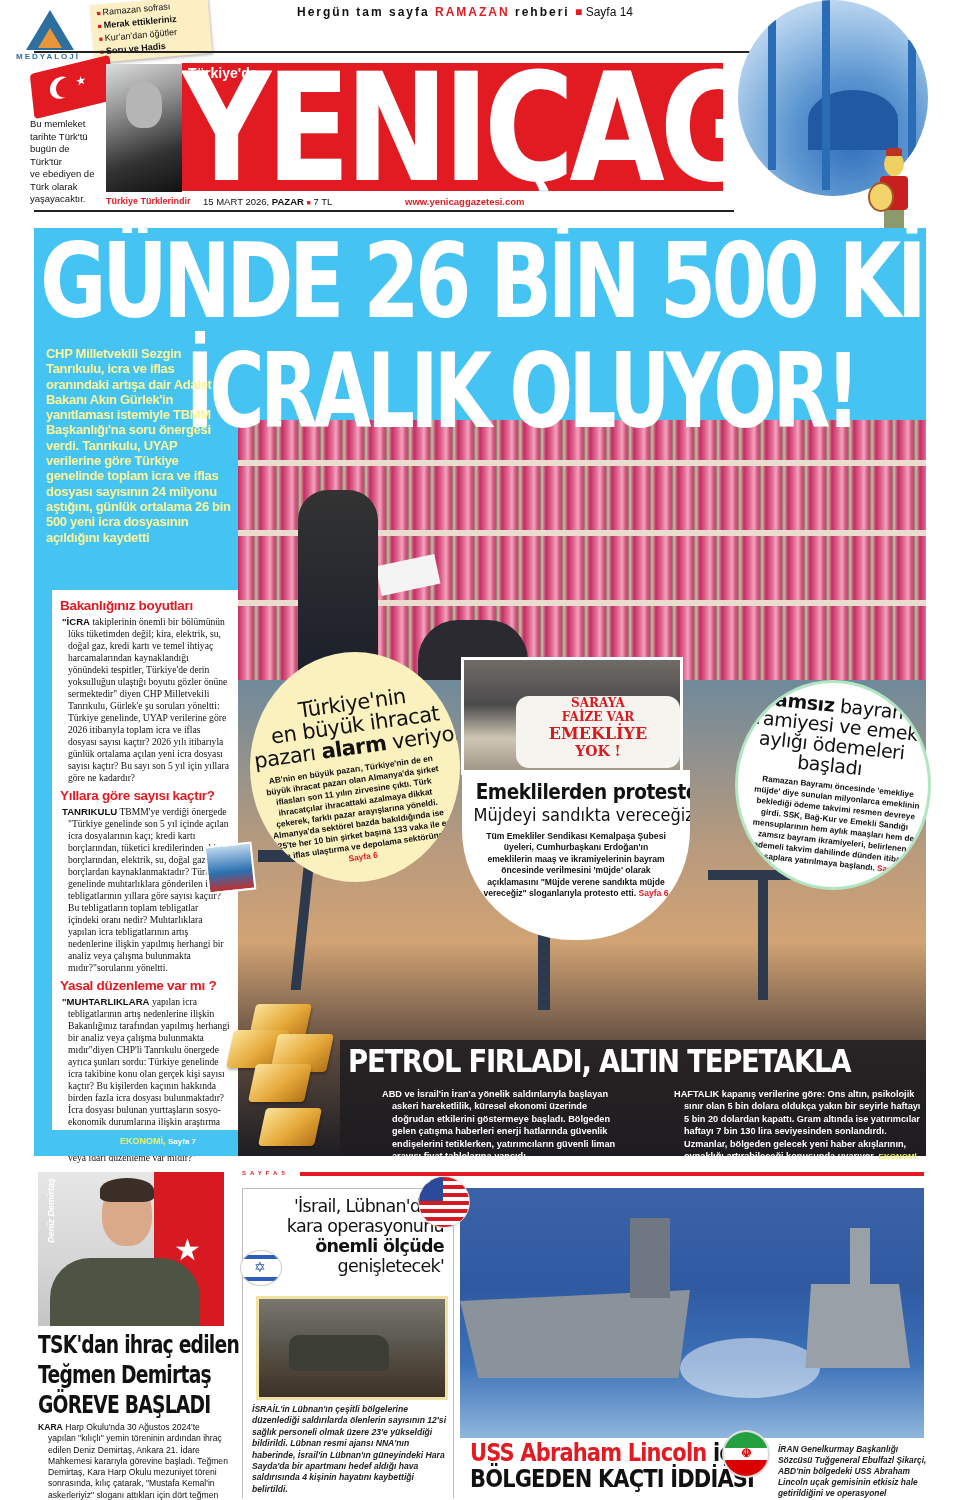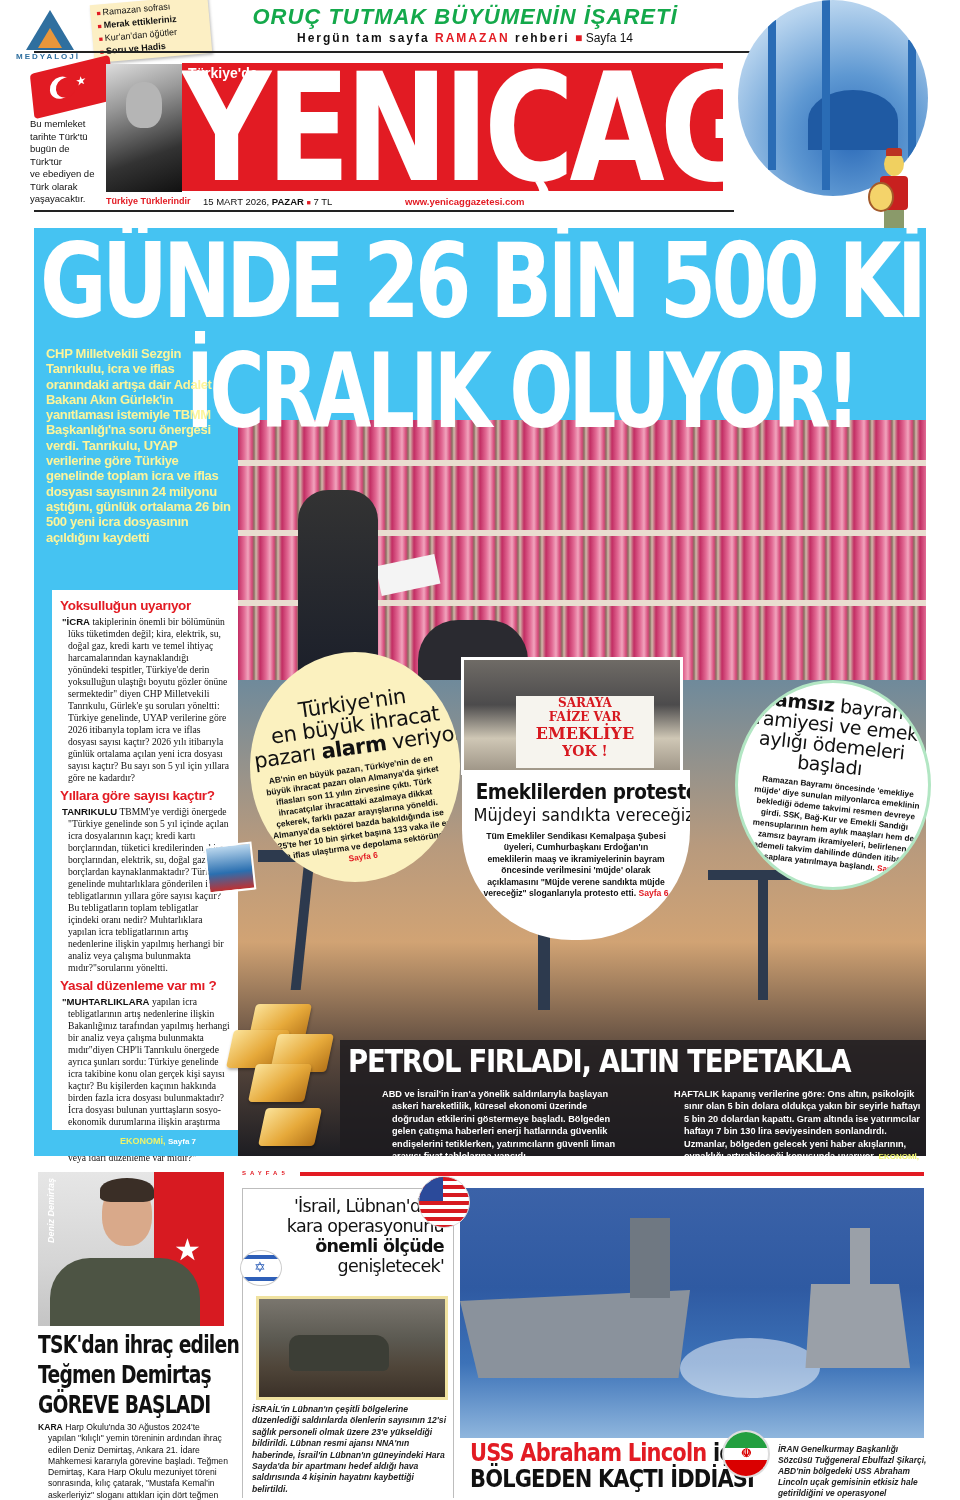--- a/index.html
+++ b/index.html
@@ -109,21 +109,21 @@
   .circle { border-radius: 50%; background: #fdf6c9; overflow: hidden; text-align: center; }
   .c1 { left: 250px; top: 652px; width: 210px; height: 230px; background: #fbf1bf; }
   .c1 .t { margin-top: 40px; font-size: 21px; line-height: 22px; font-family:"DejaVu Sans",sans-serif; transform: rotate(-8deg); letter-spacing:-0.5px; }
   .c1 .t b { font-weight: bold; }
   .c1 .body { margin: 6px 10px 0 14px; font-size: 8.4px; line-height: 11px; font-weight: bold; transform: rotate(-8deg);
     font-family: "Liberation Sans Narrow","Liberation Sans",sans-serif; }
   .c1 .body .pg { color:#e21b23; }
 
   .protest-photo { left: 461px; top: 657px; width: 222px; height: 118px; border: 3px solid #fff;
     background: linear-gradient(180deg, #6f6b66 0%, #4c4b4c 40%, #cfc7b5 70%, #9d9486 100%); overflow:hidden; }
-  .protest-photo .banner { position:absolute; left:52px; top:36px; width:138px; height:72px; background:#f6f4ee; }
+  .protest-photo .banner { position:absolute; left:52px; top:36px; width:164px; height:72px; background:#f6f4ee;border-radius:13px; }
   .protest-photo .banner span { display:block; color:#d71920; font-family:"DejaVu Serif",serif; font-weight:bold; text-align:center; }
   .c2 { left: 462px; top: 770px; width: 228px; height: 170px; background: #fff; border-radius: 0 0 110px 110px; }
   .c2 .t1 { margin-top: 10px; font-size: 21px; font-weight: bold; letter-spacing:-0.5px; font-family:"DejaVu Sans",sans-serif; transform: scaleX(0.88); white-space: nowrap; }
   .c2 .t2 { font-size: 18px; font-family:"DejaVu Sans",sans-serif; transform: scaleX(0.9); white-space: nowrap; }
   .c2 .body { margin: 6px 20px 0; font-size: 8.6px; line-height: 11.4px; font-weight: bold; font-family: "Liberation Sans Narrow","Liberation Sans",sans-serif; }
   .c2 .body .pg { color:#e21b23; }
 
   .c3 { left: 735px; top: 680px; width: 196px; height: 210px; background: #fff; border: 3px solid #b2e6c3; }
   .c3 .t { margin-top: 12px; font-size: 19px; line-height: 20px; font-family:"DejaVu Sans",sans-serif; transform: rotate(6deg); letter-spacing:-0.4px; }
   .c3 .t b { font-weight: bold; }
@@ -194,21 +194,20 @@
 </div>
 
 <ul class="abs sticky">
   <li>Ramazan sofrası</li>
   <li class="b">Merak ettikleriniz</li>
   <li>Kur'an'dan öğütler</li>
   <li class="b">Soru ve Hadis</li>
 </ul>
 
 <div class="abs top-banner">
-  <div class="top-title">ORUÇ TUTMAK BÜYÜMENİN İŞARETİ</div>
   <div class="top-sub">
     <span>Hergün tam sayfa</span>
     <span class="red">RAMAZAN</span>
     <span>rehberi</span>
     <span class="pg">Sayfa 14</span>
   </div>
 </div>
 <div class="abs rule1"></div>
 
 <div class="abs flag">
@@ -279,21 +278,21 @@
 <div class="abs oil-dark"></div>
 
 <div class="abs headline">
   <span class="l1">GÜNDE 26 BİN 500 KİŞİ</span>
   <span class="l2">İCRALIK OLUYOR!</span>
 </div>
 
 <div class="abs lead">CHP Milletvekili Sezgin Tanrıkulu, icra ve iflas oranındaki artışa dair Adalet Bakanı Akın Gürlek'in yanıtlaması istemiyle TBMM Başkanlığı'na soru önergesi verdi. Tanrıkulu, UYAP verilerine göre Türkiye genelinde toplam icra ve iflas dosyası sayısının 24 milyonu aştığını, günlük ortalama 26 bin 500 yeni icra dosyasının açıldığını kaydetti</div>
 
 <div class="abs side-box">
-  <h3>Yoksulluğun uyarıyor</h3>
+  <h3>Bakanlığınız boyutları</h3>
   <p><span class="lead-word">"İCRA</span> <span>takiplerinin önemli bir bölümünün lüks tüketimden değil; kira, elektrik, su, doğal gaz, kredi kartı ve temel ihtiyaç harcamalarından kaynaklandığı yönündeki tespitler, Türkiye'de derin yoksulluğun ulaştığı boyutu gözler önüne sermektedir" diyen CHP Milletvekili Tanrıkulu, Gürlek'e şu soruları yöneltti: Türkiye genelinde, UYAP verilerine göre 2026 itibarıyla toplam icra ve iflas dosyası sayısı kaçtır? 2026 yılı itibarıyla günlük ortalama açılan yeni icra dosyası sayısı kaçtır? Bu sayı son 5 yıl için yıllara göre ne kadardır?</span></p>
   <h3>Yıllara göre sayısı kaçtır?</h3>
   <p><span class="lead-word">TANRIKULU</span> <span>TBMM'ye verdiği önergede "Türkiye genelinde son 5 yıl içinde açılan icra dosyalarının kaçı; kredi kartı borçlarından, tüketici kredilerinden, kira borçlarından, elektrik, su, doğal gaz gibi borçlardan kaynaklanmaktadır? Türkiye genelinde muhtarlıklara gönderilen icra tebligatlarının yıllara göre sayısı kaçtır? Bu tebligatların toplam tebligatlar içindeki oranı nedir? Muhtarlıklara yapılan icra tebligatlarının artış nedenlerine ilişkin yapılmış herhangi bir analiz veya çalışma bulunmakta mıdır?"sorularını yöneltti.</span></p>
   <h3>Yasal düzenleme var mı ?</h3>
   <p><span class="lead-word">"MUHTARLIKLARA</span> <span>yapılan icra tebligatlarının artış nedenlerine ilişkin Bakanlığınız tarafından yapılmış herhangi bir analiz veya çalışma bulunmakta mıdır"diyen CHP'li Tanrıkulu önergede ayrıca şunları sordu: Türkiye genelinde icra takibine konu olan gerçek kişi sayısı kaçtır? Bu kişilerden kaçının hakkında birden fazla icra dosyası bulunmaktadır? İcra dosyası bulunan yurttaşların sosyo-ekonomik durumlarına ilişkin araştırma mevcut mudur? Yurttaşların borç sarmalından çıkarılması için bir yasal veya idari düzenleme var mıdır?"</span></p>
 </div>
 <div class="abs side-box-blue-foot"></div>
 <div class="abs side-foot">
   <span>EKONOMİ,</span>
   <span class="pg">Sayfa 7</span>

